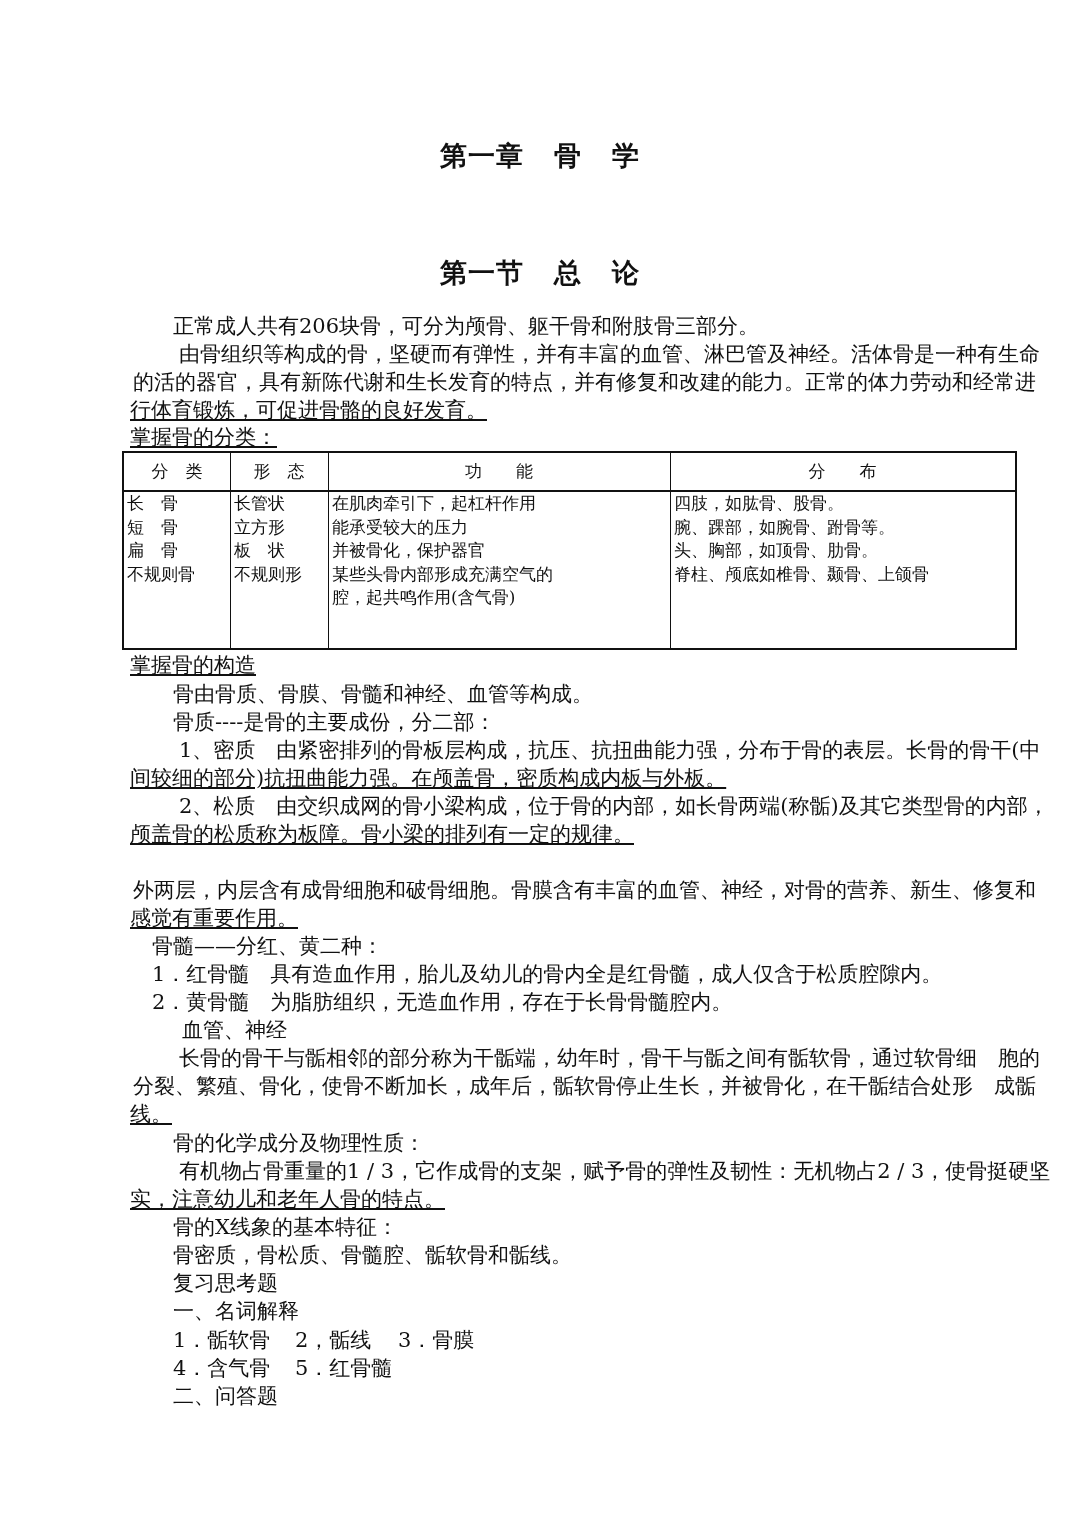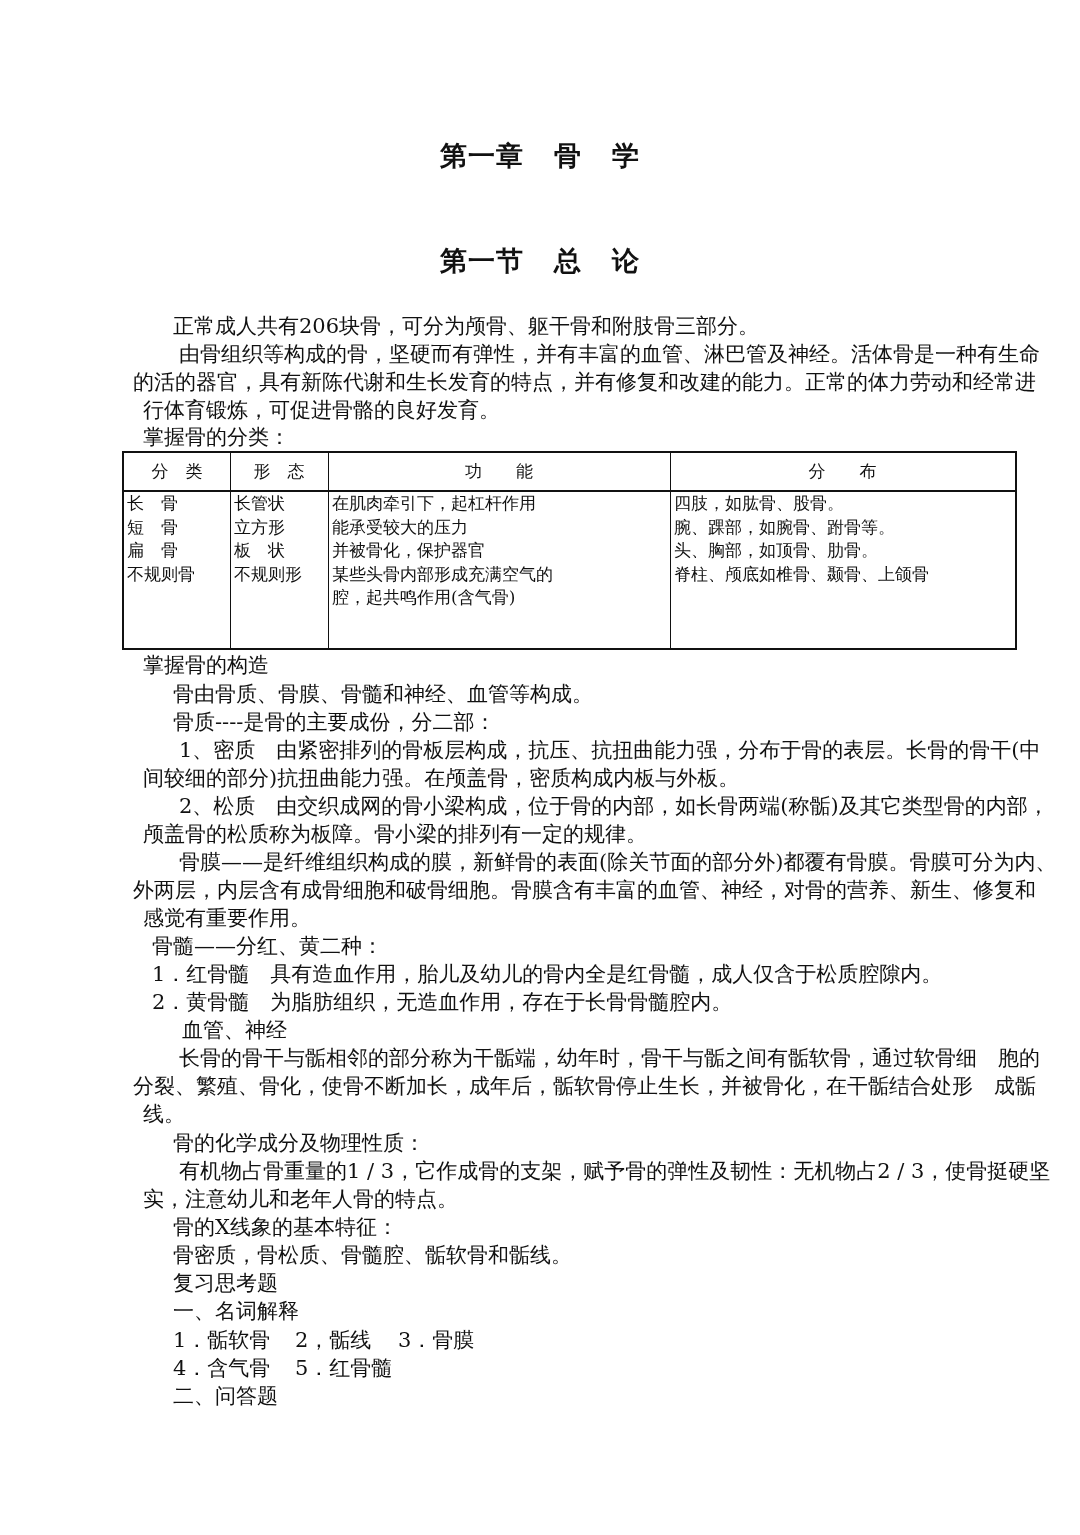--- a/index.html
+++ b/index.html
@@ -8,28 +8,28 @@
     font-family: "DejaVu Serif", "Liberation Serif", serif;
     color: #111111;
   }
   .page { position: absolute; left: 0; top: 0; width: 1080px; height: 1100px; background: #fff; }
   .h-chapter, .h-section {
     position: absolute; left: 0; width: 1080px; text-align: center;
     font-family: "DejaVu Sans", "Liberation Sans", sans-serif;
     font-weight: bold; font-size: 27px; letter-spacing: 1px; word-spacing: 0;
   }
   .h-chapter { top: 138px; }
-  .h-section { top: 243px; text-align: center; }
+  .h-section { top: 255px; text-align: center; }
   .h-chapter span, .h-section span { display: inline-block; }
   .h-chapter .gap, .h-section .gap { width: 30px; }
   .line {
     position: absolute; font-size: 21px; line-height: 20px; white-space: nowrap;
   }
   .ind { left: 173px; }
-  .left { left: 143px; }
+  .left { left: 130px; text-decoration: underline; }
   .just { left: 133px; width: 820px; text-align: justify; text-align-last: justify; }
   .justind { left: 179px; width: 782px; text-align: justify; text-align-last: justify; }
   
   .tbl {
     position: absolute; left: 122px; top: 451px; width: 895px; height: 199px;
     border: 2px solid #111; box-sizing: border-box;
   }
   .tbl .hdr {
     position: absolute; left: 0; top: 0; right: 0; height: 37px;
     border-bottom: 2px solid #111;
@@ -102,21 +102,20 @@
   </div>
 
   <div class="line left" style="top:655px">掌握骨的构造</div>
   <div class="line ind" style="top:684px">骨由骨质、骨膜、骨髓和神经、血管等构成。</div>
   <div class="line ind" style="top:712px">骨质----是骨的主要成份，分二部：</div>
   <div class="line justind" style="top:740px">1、密质　由紧密排列的骨板层构成，抗压、抗扭曲能力强，分布于骨的表层。长骨的骨干(中</div>
   <div class="line left" style="top:768px">间较细的部分)抗扭曲能力强。在颅盖骨，密质构成内板与外板。</div>
   <div class="line justind" style="top:796px">2、松质　由交织成网的骨小梁构成，位于骨的内部，如长骨两端(称骺)及其它类型骨的内部，</div>
   <div class="line left" style="top:824px">颅盖骨的松质称为板障。骨小梁的排列有一定的规律。</div>
 
-  <div class="line justind" style="top:852px">骨膜——是纤维组织构成的膜，新鲜骨的表面(除关节面的部分外)都覆有骨膜。骨膜可分为内、</div>
   <div class="line just" style="top:880px">外两层，内层含有成骨细胞和破骨细胞。骨膜含有丰富的血管、神经，对骨的营养、新生、修复和</div>
   <div class="line left" style="top:908px">感觉有重要作用。</div>
   <div class="line" style="top:936px;left:152px">骨髓——分红、黄二种：</div>
   <div class="line" style="top:964px;left:152px">1．红骨髓　具有造血作用，胎儿及幼儿的骨内全是红骨髓，成人仅含于松质腔隙内。</div>
   <div class="line" style="top:992px;left:152px">2．黄骨髓　为脂肪组织，无造血作用，存在于长骨骨髓腔内。</div>
   <div class="line" style="top:1020px;left:182px">血管、神经</div>
   <div class="line just" style="top:1076px">分裂、繁殖、骨化，使骨不断加长，成年后，骺软骨停止生长，并被骨化，在干骺结合处形　成骺</div>
   <div class="line justind" style="top:1048px">长骨的骨干与骺相邻的部分称为干骺端，幼年时，骨干与骺之间有骺软骨，通过软骨细　胞的</div>
   <div class="line left" style="top:1104px">线。</div>
   <div class="line ind" style="top:1133px">骨的化学成分及物理性质：</div>

